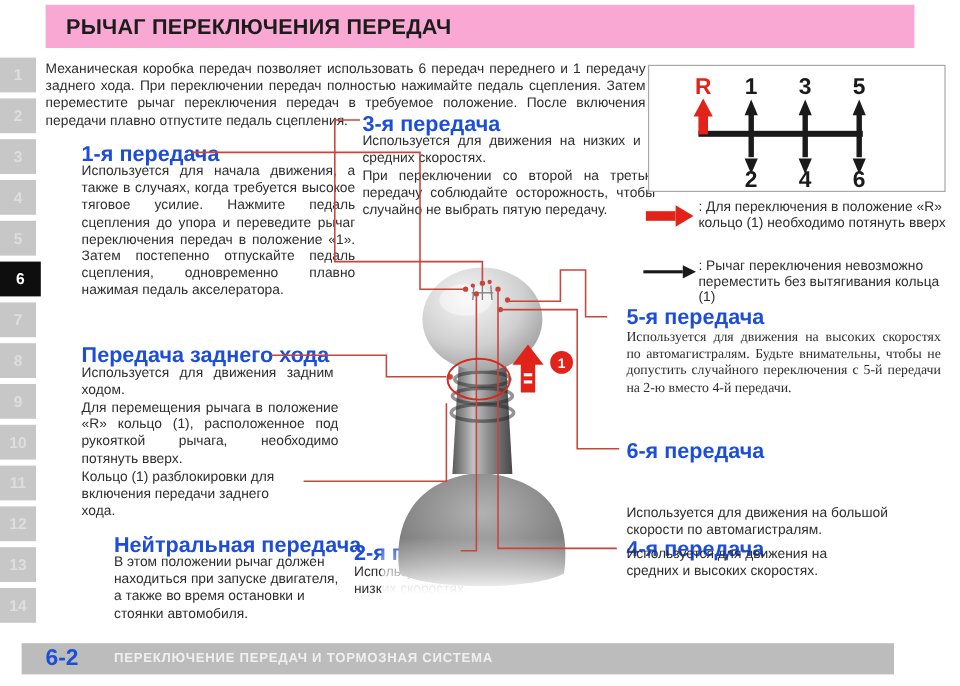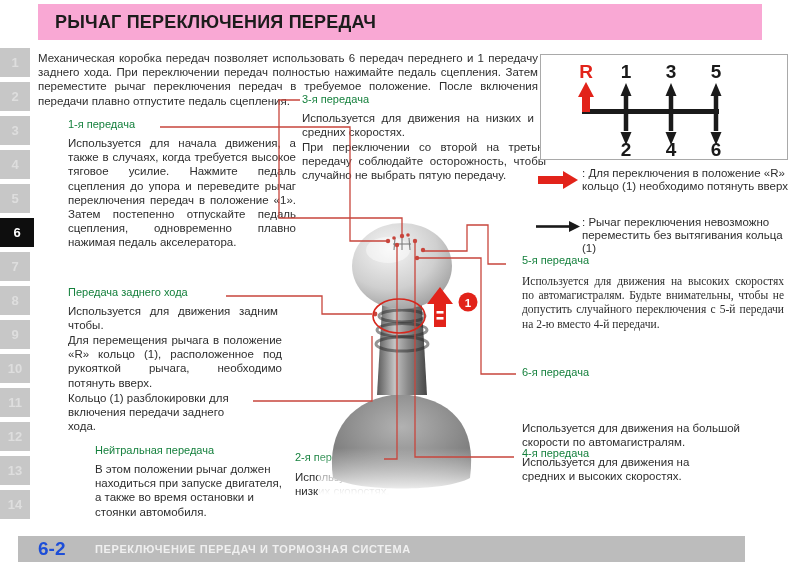--- a/index.html
+++ b/index.html
@@ -8,21 +8,21 @@
   
   .title-bar{position:absolute;left:38px;top:4px;width:724px;height:36px;background:#f9a8d4;}
   .title-text{position:absolute;left:17px;top:0;line-height:36px;font-size:18px;font-weight:bold;
               color:#1c1c1c;letter-spacing:.2px;}
   
   .tabs{position:absolute;left:0;top:48px;width:36px;}
   .tab{width:30px;height:29px;margin-bottom:5px;background:#c7c7c7;color:#dedede;
        font-size:13px;font-weight:bold;text-align:center;line-height:29px;}
   .tab.active{width:34px;background:#0e0e0e;color:#ffffff;}
   
-  .h{position:absolute;font-size:11px;font-weight:normal;color:#15803d;white-space:nowrap;}
+  .h{position:absolute;font-size:18px;font-weight:bold;color:#1d4ed8;white-space:nowrap;}
   .para{position:absolute;font-size:11.5px;line-height:14.2px;color:#2e2e2e;}
   .just{text-align:justify;}
   
   .gear-box{position:absolute;left:540px;top:54px;width:248px;height:106px;background:#fff;
             border:1px solid #a9a9a9;box-sizing:border-box;}
   
   .legend-icon{position:absolute;}
   .legend-text{position:absolute;font-size:11.5px;line-height:13.2px;color:#2e2e2e;width:207px;}
   
   .footer-bar{position:absolute;left:18px;top:536px;width:727px;height:26px;background:#bcbcbc;}
@@ -56,21 +56,21 @@
       <div class="tab">13</div>
       <div class="tab">14</div>
     </div>
 
   <div class="para just" style="left:38px;top:51px;width:500px;">Механическая коробка передач позволяет использовать 6 передач переднего и 1 передачу заднего хода. При переключении передач полностью нажимайте педаль сцепления. Затем переместите рычаг переключения передач в требуемое положение. После включения передачи плавно отпустите педаль сцепления.</div>
 
   <div class="h" style="left:68px;top:118px;">1-я передача</div>
   <div class="para just" style="left:68px;top:136px;width:228px;">Используется для начала движения, а также в случаях, когда требуется высокое тяговое усилие. Нажмите педаль сцепления до упора и переведите рычаг переключения передач в положение «1». Затем постепенно отпускайте педаль сцепления, одновременно плавно нажимая педаль акселератора.</div>
 
   <div class="h" style="left:68px;top:286px;">Передача заднего хода</div>
-  <div class="para just" style="left:68px;top:304px;width:210px;">Используется для движения задним чтобы.</div>
+  <div class="para just" style="left:68px;top:304px;width:210px;">Используется для движения задним ходом.</div>
   <div class="para just" style="left:68px;top:333px;width:214px;">Для перемещения рычага в положение «R» кольцо (1), расположенное под рукояткой рычага, необходимо потянуть вверх.</div>
   <div class="para" style="left:68px;top:391px;width:172px;">Кольцо (1) разблокировки для включения передачи заднего хода.</div>
 
   <div class="h" style="left:95px;top:444px;">Нейтральная передача</div>
   <div class="para" style="left:95px;top:462px;width:192px;">В этом положении рычаг должен находиться при запуске двигателя, а также во время остановки и стоянки автомобиля.</div>
 
   <div class="h" style="left:302px;top:93px;">3-я передача</div>
   <div class="para just" style="left:302px;top:111px;width:232px;">Используется для движения на низких и средних скоростях.</div>
   <div class="para just" style="left:302px;top:140px;width:244px;">При переключении со второй на третью передачу соблюдайте осторожность, чтобы случайно не выбрать пятую передачу.</div>
 

